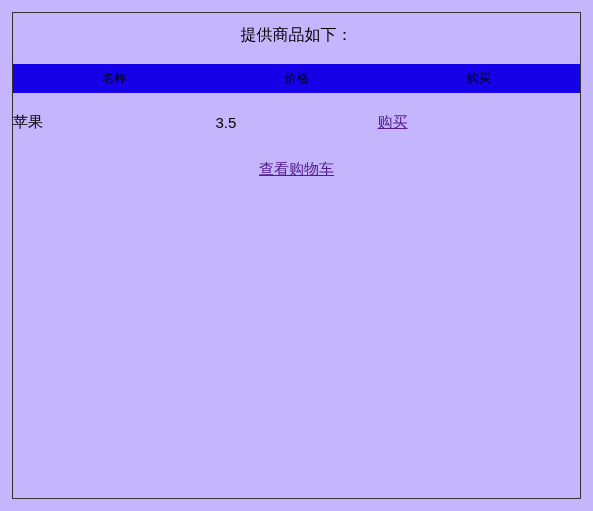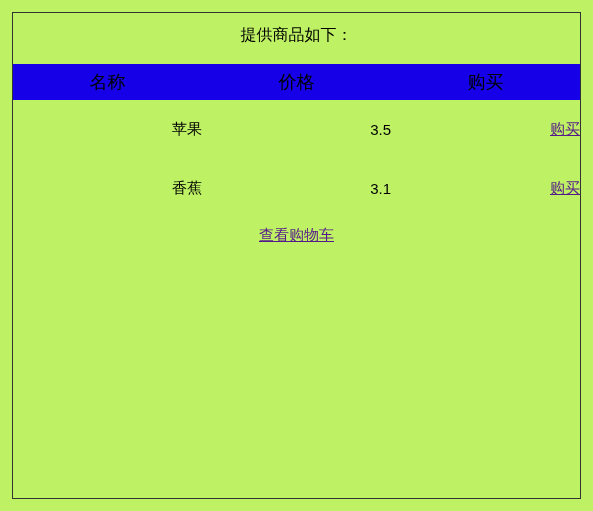--- a/index.html
+++ b/index.html
@@ -8,47 +8,47 @@
     body {
       margin: 0;
       padding: 0;
       font-family: Arial, sans-serif;
       background: #fff;
     }
     .container {
       width: 593px;
       height: 511px;
       padding: 12px;
-      background: #bef264;
+      background: #c4b5fd;
     }
     .panel {
       border: 1px solid #333;
       height: 487px;
     }
     .title {
       text-align: center;
       font-size: 16px;
       padding: 12px 0 18px 0;
       color: #000;
     }
     .table {
       width: 100%;
       border-collapse: collapse;
     }
     .table th {
       background: #1500E8;
       color: #000;
       font-weight: normal;
-      font-size: 18px;
+      font-size: 12px;
       padding: 6px 0;
       text-align: center;
       margin-top: 28px;
     }
     .table td {
-      text-align: right;
+      text-align: left;
       font-size: 15px;
       padding: 20px 0;
       color: #000;
     }
     .table a.buy-link {
       color: #551A8B;
       text-decoration: underline;
       cursor: pointer;
     }
     .view-cart {
@@ -75,24 +75,19 @@
           <th>价格</th>
           <th>购买</th>
         </tr>
       </thead>
       <tbody>
         <tr>
           <td>苹果</td>
           <td>3.5</td>
           <td><a class="buy-link">购买</a></td>
         </tr>
-        <tr>
-          <td>香蕉</td>
-          <td>3.1</td>
-          <td><a class="buy-link">购买</a></td>
-        </tr>
       </tbody>
     </table>
     <div class="view-cart">
       <a>查看购物车</a>
     </div>
   </div>
 </div>
 
 </body></html>

